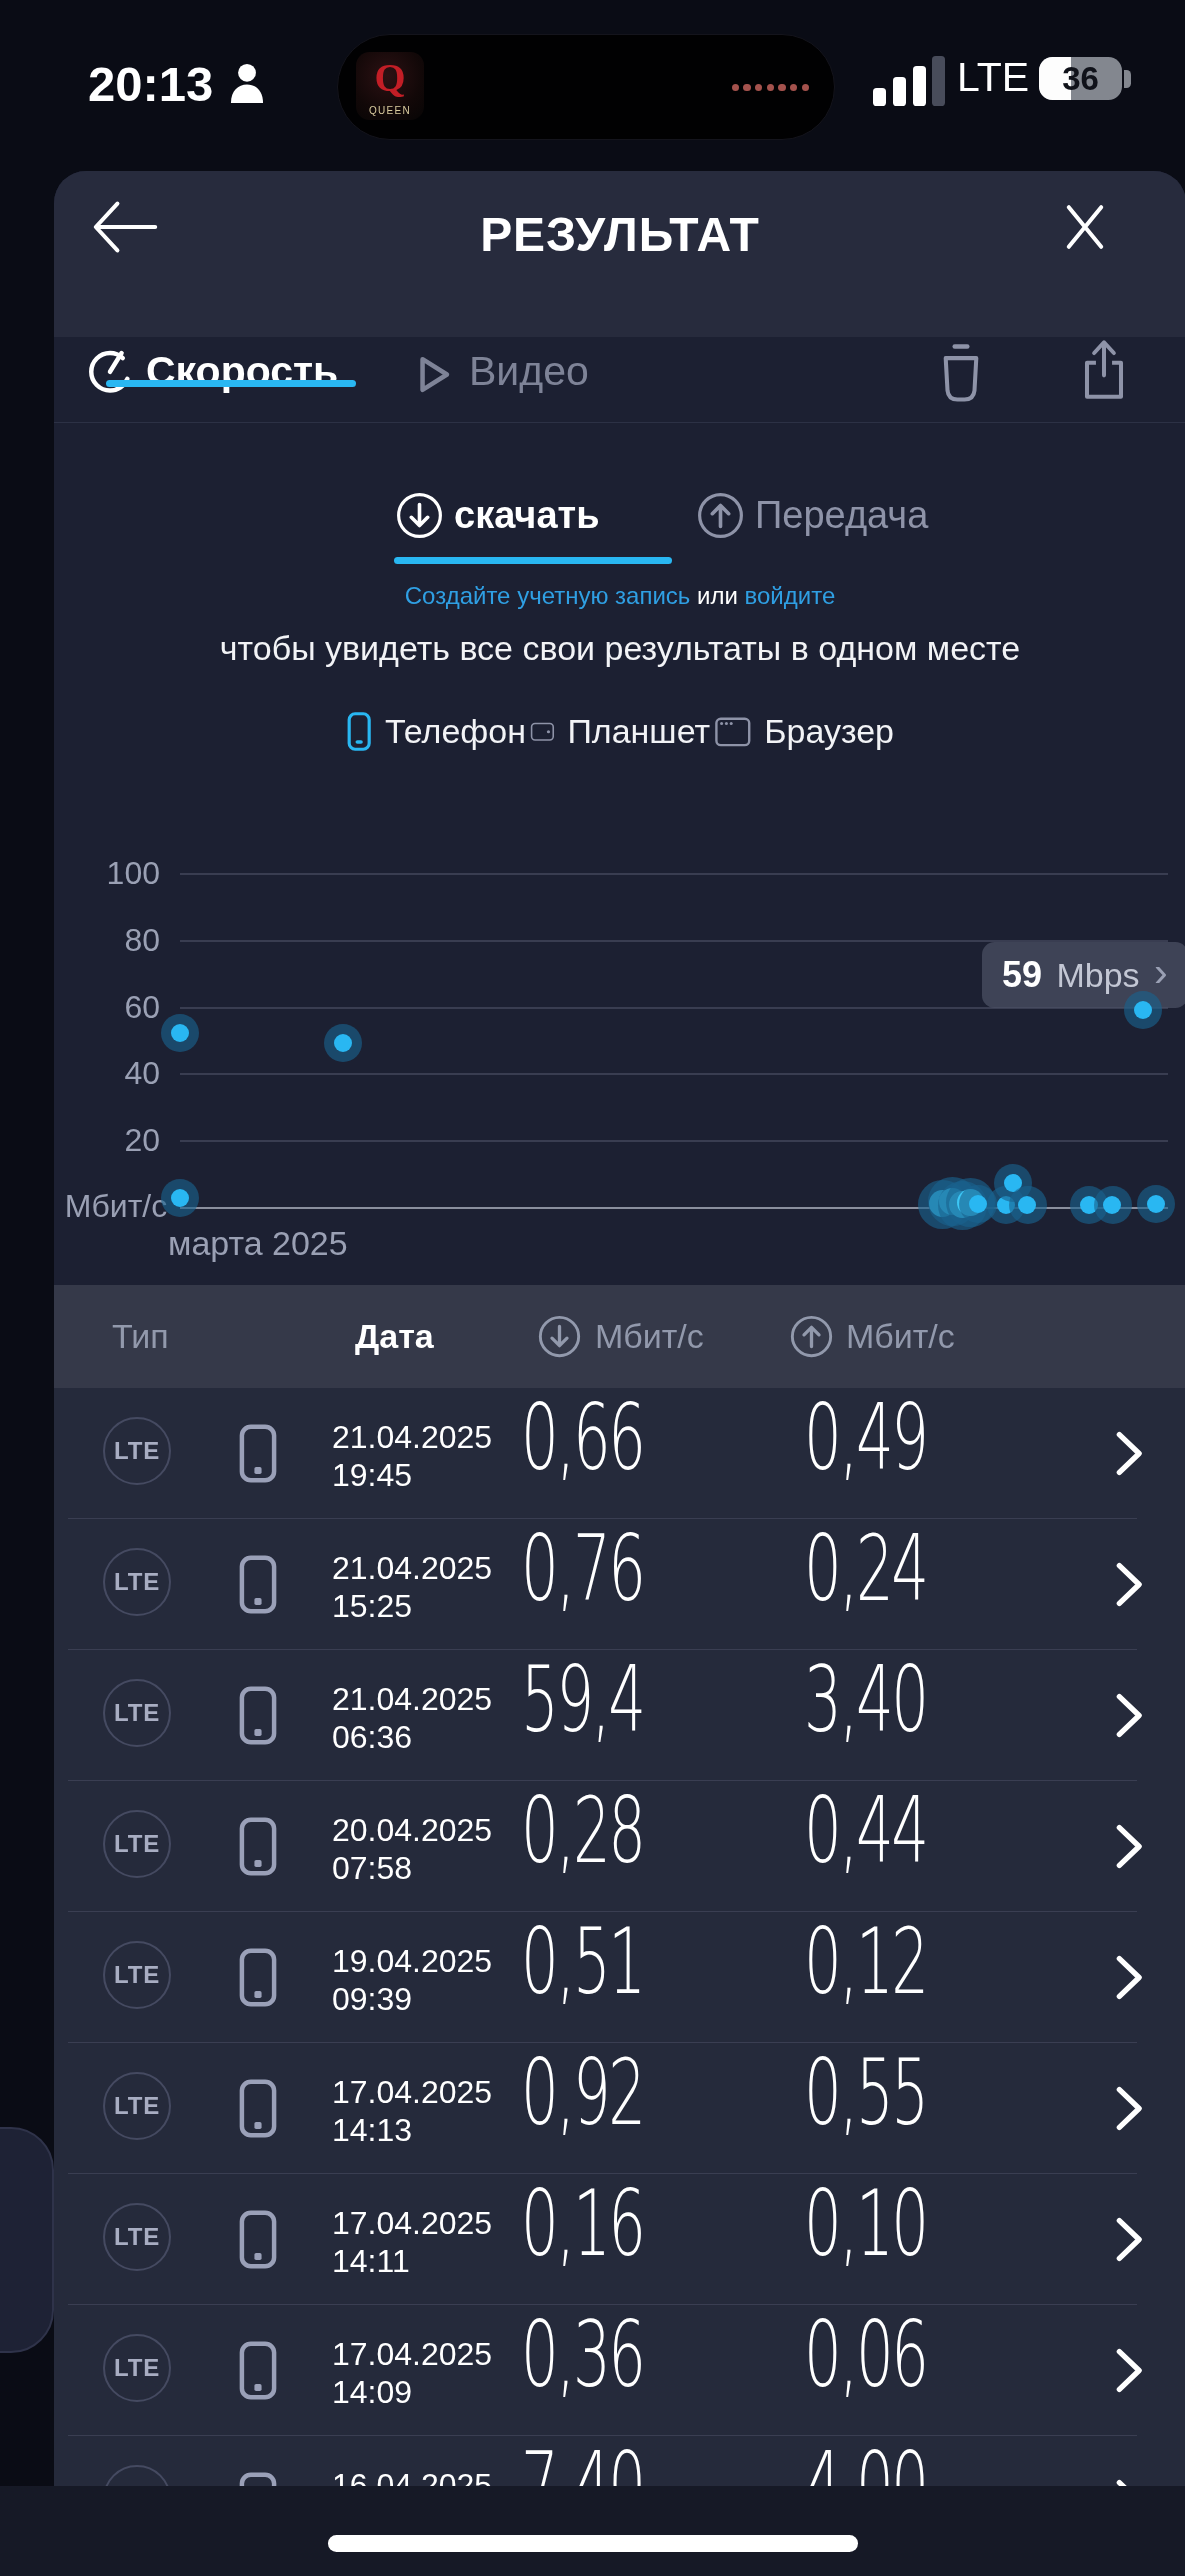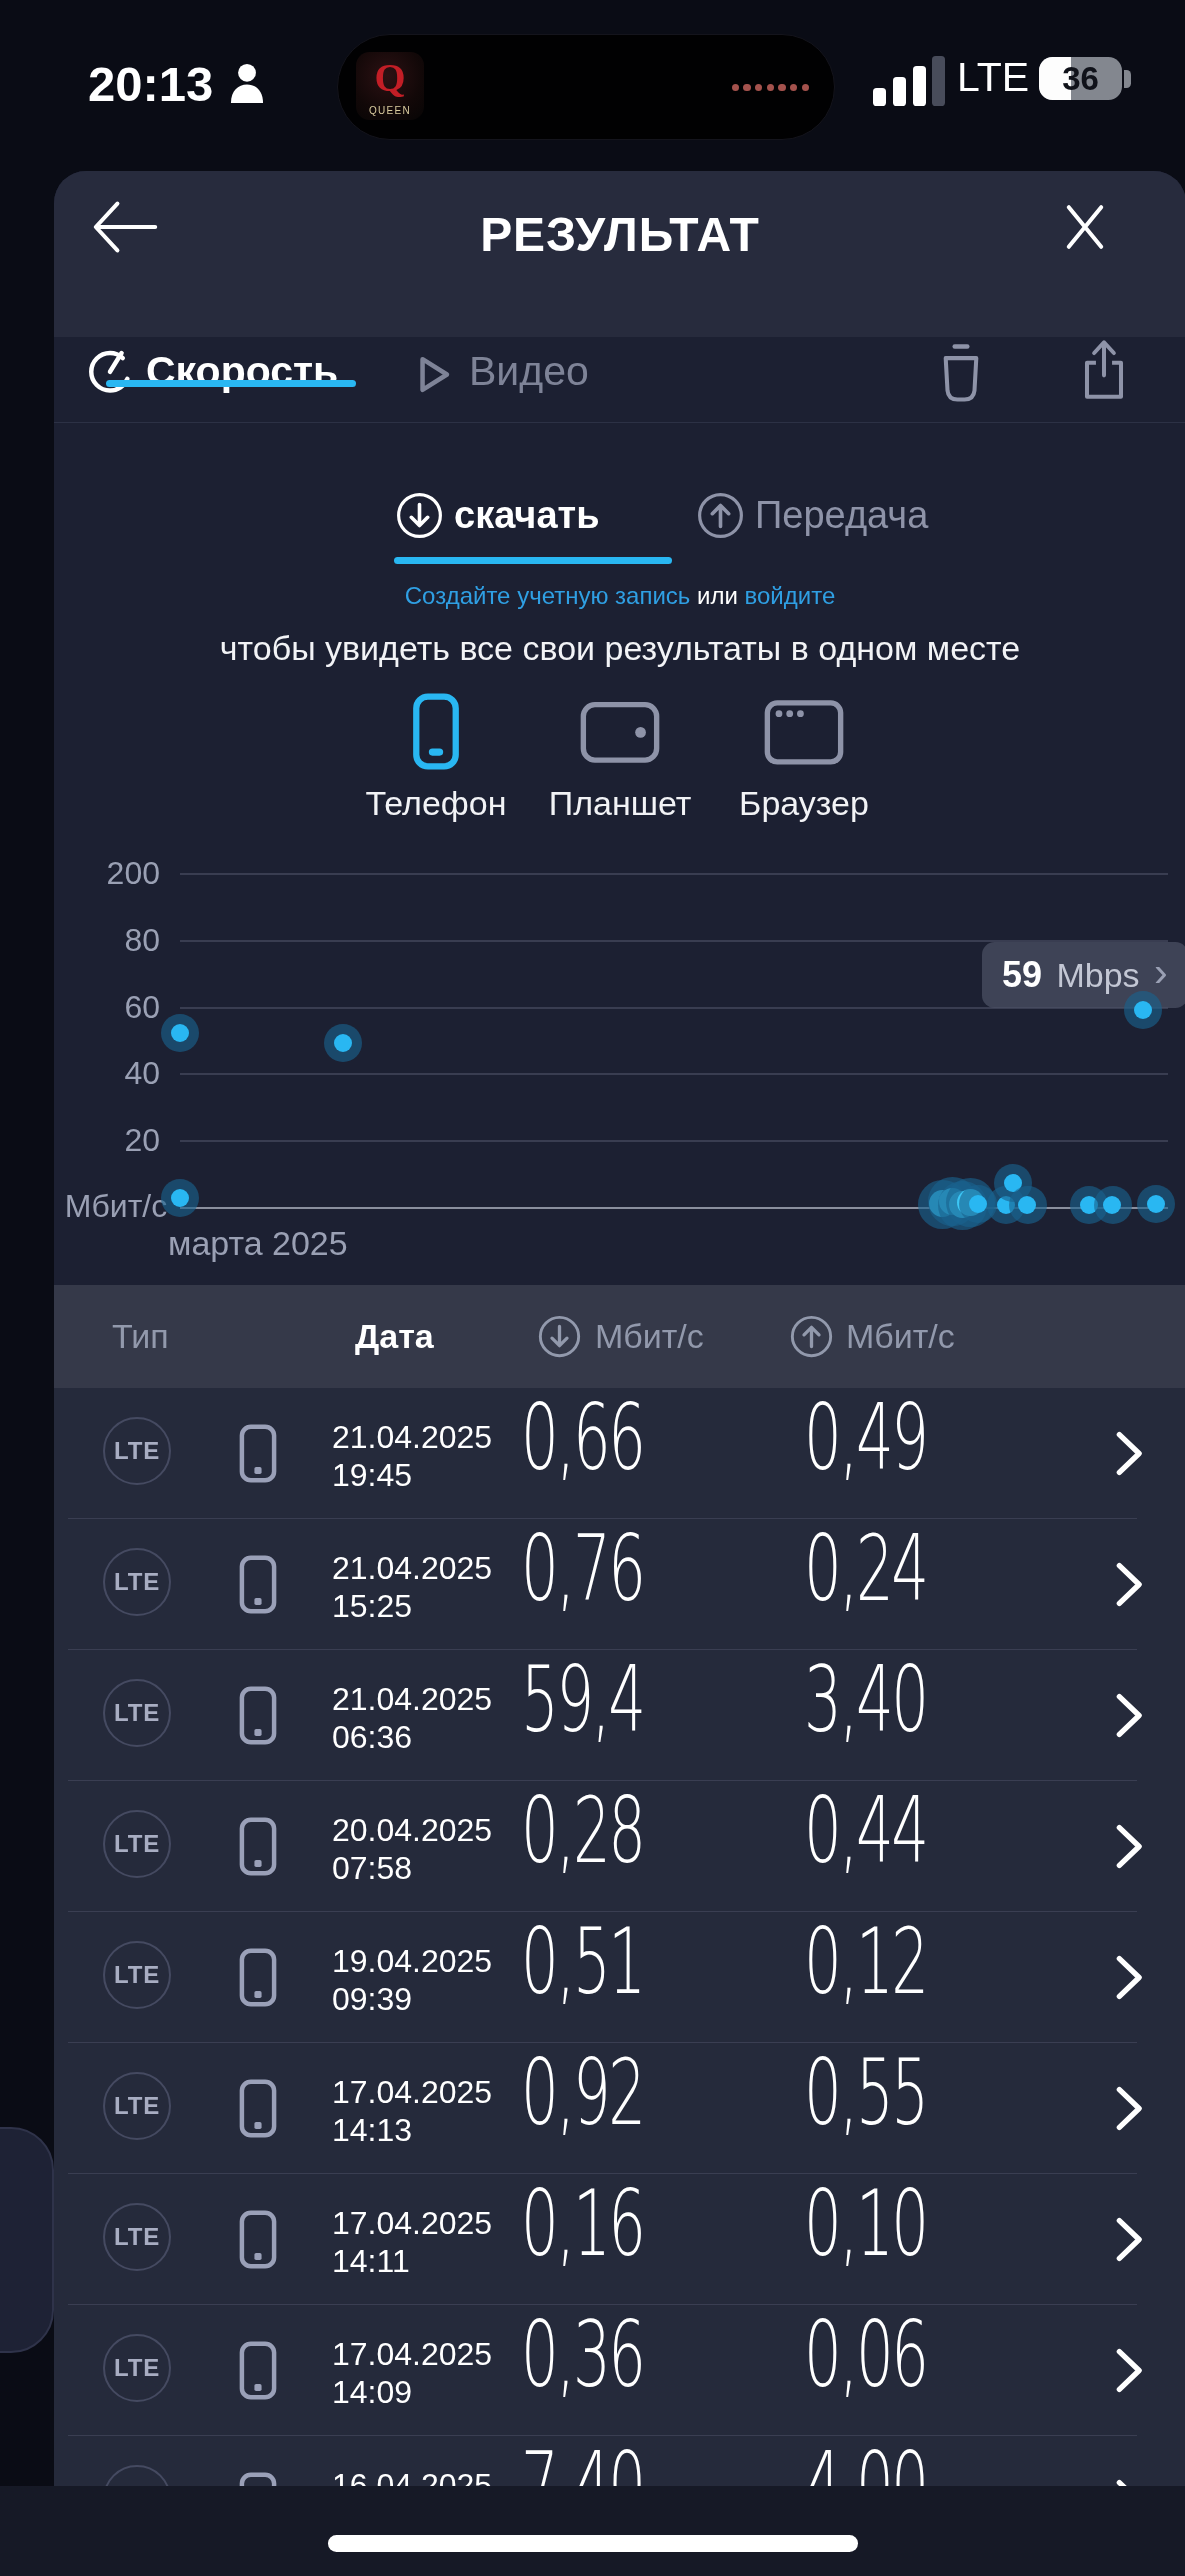--- a/index.html
+++ b/index.html
@@ -53,21 +53,21 @@
   .st-dl-ico{left:341px;top:320px;}
   .st-dl{left:400px;top:323px;font-size:38px;font-weight:700;color:#fff;}
   .st-line{left:340px;top:386px;width:278px;height:7.2px;border-radius:3.6px;background:var(--accent);}
   .st-ul-ico{left:642px;top:320px;}
   .st-ul{left:701px;top:323px;font-size:38px;font-weight:500;color:#8e93a8;}
 
   .acc1{left:0;top:411px;width:1132px;text-align:center;font-size:24px;}
   .acc1 a{color:var(--link);text-decoration:none;cursor:pointer;}
   .acc2{left:0;top:458px;width:1132px;text-align:center;font-size:34px;color:#f2f3f6;}
 
-  .dev{top:521px;width:180px;display:flex;flex-direction:column;align-items:center;gap:12.6px;cursor:pointer;}
+  .dev{top:521px;width:180px;display:flex;flex-direction:row;align-items:center;gap:12.6px;cursor:pointer;}
   .dev .lbl{font-size:34px;color:#f2f3f6;}
 
   
   .gridline{position:absolute;height:1.8px;background:#4d5266;opacity:.6;}
   .baseline{position:absolute;height:1.8px;background:#8a8f9e;}
   .tick{position:absolute;left:0;width:106px;text-align:right;font-size:32px;color:#9aa0b4;}
   .ylab{left:10.8px;top:1017px;font-size:32px;color:#9aa0b4;}
   .xlab-l{left:114px;top:1053px;font-size:34px;color:#9aa0b4;}
   .xlab-r{left:754px;top:1053px;width:359px;text-align:right;font-size:34px;color:#9aa0b4;}
   .halo{position:absolute;border-radius:50%;background:rgba(26,98,142,.62);}
@@ -232,21 +232,21 @@
       </div>
     <div class="gridline" style="left: 126px; width: 988px; top: 969px;"></div>
         <div class="tick" style="top: 951px;">20</div>
         <div class="gridline" style="left: 126px; width: 988px; top: 902px;"></div>
         <div class="tick" style="top: 884px;">40</div>
         <div class="gridline" style="left: 126px; width: 988px; top: 836px;"></div>
         <div class="tick" style="top: 818px;">60</div>
         <div class="gridline" style="left: 126px; width: 988px; top: 769px;"></div>
         <div class="tick" style="top: 751px;">80</div>
         <div class="gridline" style="left: 126px; width: 988px; top: 702px;"></div>
-        <div class="tick" style="top: 684px;">200</div>
+        <div class="tick" style="top: 684px;">100</div>
         <div class="baseline" style="left: 126px; width: 988px; top: 1036px;"></div>
         <div class="halo" style="left: 107px; top: 843px; width: 38px; height: 38px;"></div>
         <div class="core" style="left: 117px; top: 853px; width: 18px; height: 18px;"></div>
         <div class="halo" style="left: 270px; top: 853px; width: 38px; height: 38px;"></div>
         <div class="core" style="left: 280px; top: 863px; width: 18px; height: 18px;"></div>
         <div class="halo" style="left: 1070px; top: 820px; width: 38px; height: 38px;"></div>
         <div class="core" style="left: 1080px; top: 830px; width: 18px; height: 18px;"></div>
         <div class="halo" style="left: 107px; top: 1008px; width: 38px; height: 38px;"></div>
         <div class="core" style="left: 117px; top: 1018px; width: 18px; height: 18px;"></div>
         <div class="halo" style="left: 864px; top: 1009px; width: 49px; height: 49px;"></div>

